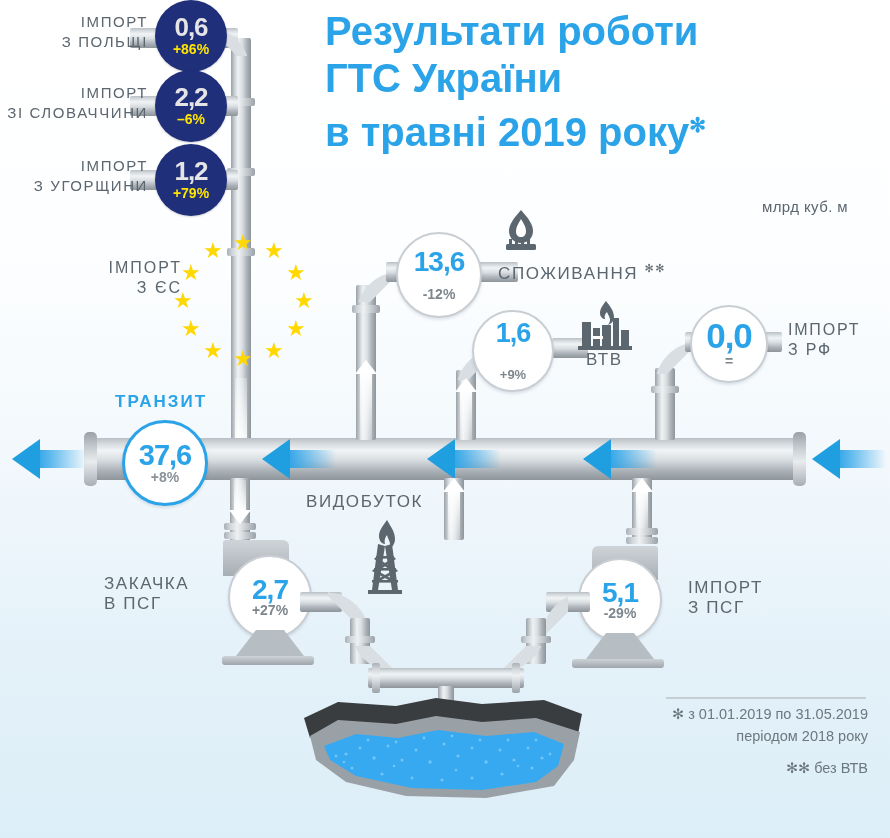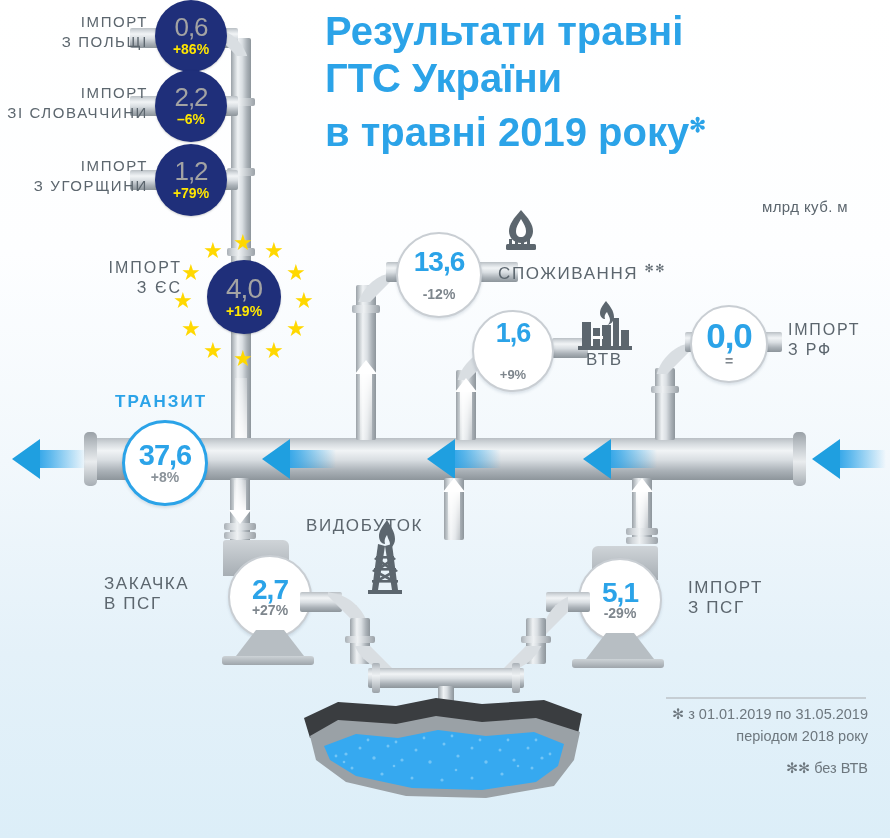--- a/index.html
+++ b/index.html
@@ -34,21 +34,21 @@
     border-radius:5px;
   }
 
   
   .navy-node{
     border-radius:50%;
     background:#1f2f7a;
     display:flex;flex-direction:column;align-items:center;justify-content:center;
     box-shadow:0 1px 2px rgba(0,0,0,.18);
   }
-  .navy-node .val{color:#a3a3a3;font-weight:normal;line-height:.92;letter-spacing:-1px;}
+  .navy-node .val{color:#e5e5e5;font-weight:bold;line-height:.92;letter-spacing:-1px;}
   .navy-node .pct{color:#ffe600;font-weight:bold;line-height:1;}
 
   .white-node{
     border-radius:50%;
     background:#ffffff;
     border:2px solid #c9ced3;
     display:flex;flex-direction:column;align-items:center;justify-content:center;
     box-shadow:0 2px 3px rgba(30,60,90,.13);
   }
   .white-node .val{color:#2ba3e8;font-weight:bold;line-height:.92;letter-spacing:-1px;}
@@ -102,21 +102,21 @@
   .star{color:#ffd800;position:absolute;font-size:22px;line-height:22px;}
 
   .hr-sep{background:#c6ced4;height:2px;}
 </style>
 </head>
 <body>
 
 <div class="stage">
 
   <div class="abs title" style="left:325px;top:8px;width:520px;">
-    <div>Результати травні</div>
+    <div>Результати роботи</div>
     <div>ГТС України</div>
     <div style="white-space:nowrap;">
       <span>в травні 2019 року</span><span class="ast">✻</span>
     </div>
   </div>
 
   <div class="abs units" style="left:762px;top:198px;">млрд куб. м</div>
 
   <div class="abs pipe-v" style="left:231px;top:38px;width:20px;height:425px;"></div>
   <div class="abs flangev" style="left:227px;top:98px;width:28px;height:8px;"></div>
@@ -173,24 +173,20 @@
     <div class="star" style="left:108px;top:86px;">★</div>
     <div class="star" style="left:86px;top:108px;">★</div>
     <div class="star" style="left:55px;top:116px;">★</div>
     <div class="star" style="left:25px;top:108px;">★</div>
     <div class="star" style="left:3px;top:86px;">★</div>
     <div class="star" style="left:-5px;top:58px;">★</div>
     <div class="star" style="left:3px;top:30px;">★</div>
     <div class="star" style="left:25px;top:8px;">★</div>
   </div>
 
-  <div class="abs navy-node" style="left:207px;top:260px;width:74px;height:74px;">
-    <div class="val" style="font-size:28px;">4,0</div>
-    <div class="pct" style="font-size:14px;margin-top:2px;">+19%</div>
-  </div>
   <div class="abs lbl" style="left:62px;top:258px;width:120px;text-align:right;font-size:16px;letter-spacing:2px;">
     <div>ІМПОРТ</div>
     <div>З ЄС</div>
   </div>
 
   <div class="abs pipe-h" style="left:88px;top:438px;width:713px;height:42px;"></div>
   <div class="abs cap" style="left:84px;top:432px;width:13px;height:54px;"></div>
   <div class="abs cap" style="left:793px;top:432px;width:13px;height:54px;"></div>
 
   <div class="farrow" style="left:12px;top:439px;">
@@ -295,21 +291,21 @@
   <div class="abs lbl" style="left:788px;top:320px;font-size:16px;letter-spacing:1.8px;">
     <div>ІМПОРТ</div>
     <div>З  РФ</div>
   </div>
 
   <div class="abs pipe-v" style="left:444px;top:478px;width:20px;height:62px;"></div>
   <div class="abs warrow-up" style="left:444px;top:478px;width:20px;height:62px;">
     <div class="hd"></div>
       <div class="st" style="height:50px;"></div>
   </div>
-  <div class="abs lbl" style="left:306px;top:492px;font-size:17px;letter-spacing:1.6px;margin-top:24px;">ВИДОБУТОК</div>
+  <div class="abs lbl" style="left:306px;top:492px;font-size:17px;letter-spacing:1.6px;">ВИДОБУТОК</div>
 
 
   <svg class="abs" style="left:362px;top:520px;" width="48" height="76" viewBox="0 0 48 76">
     <path d="M25 0 c-5 7 -8 11 -8 16 c0 5 3 8 6 8 c-1-4 0-6 2-9 c1 4 3 6 3 9 c0 3 -2 5 -4 6 c5-1 9-5 9-11 C33 12 29 7 25 0 z" fill="#5c666e"></path>
     <path d="M16 24 L10 70 L16 70 L23 26 z" fill="#5c666e"></path>
     <path d="M30 24 L36 70 L30 70 L23 26 z" fill="#5c666e"></path>
     <rect x="14" y="36" width="18" height="2.6" fill="#5c666e"></rect>
     <rect x="12" y="48" width="22" height="2.6" fill="#5c666e"></rect>
     <rect x="10" y="60" width="26" height="2.6" fill="#5c666e"></rect>
     <path d="M14 37 L32 49 L30 51 L12 39 z" fill="#5c666e"></path>

